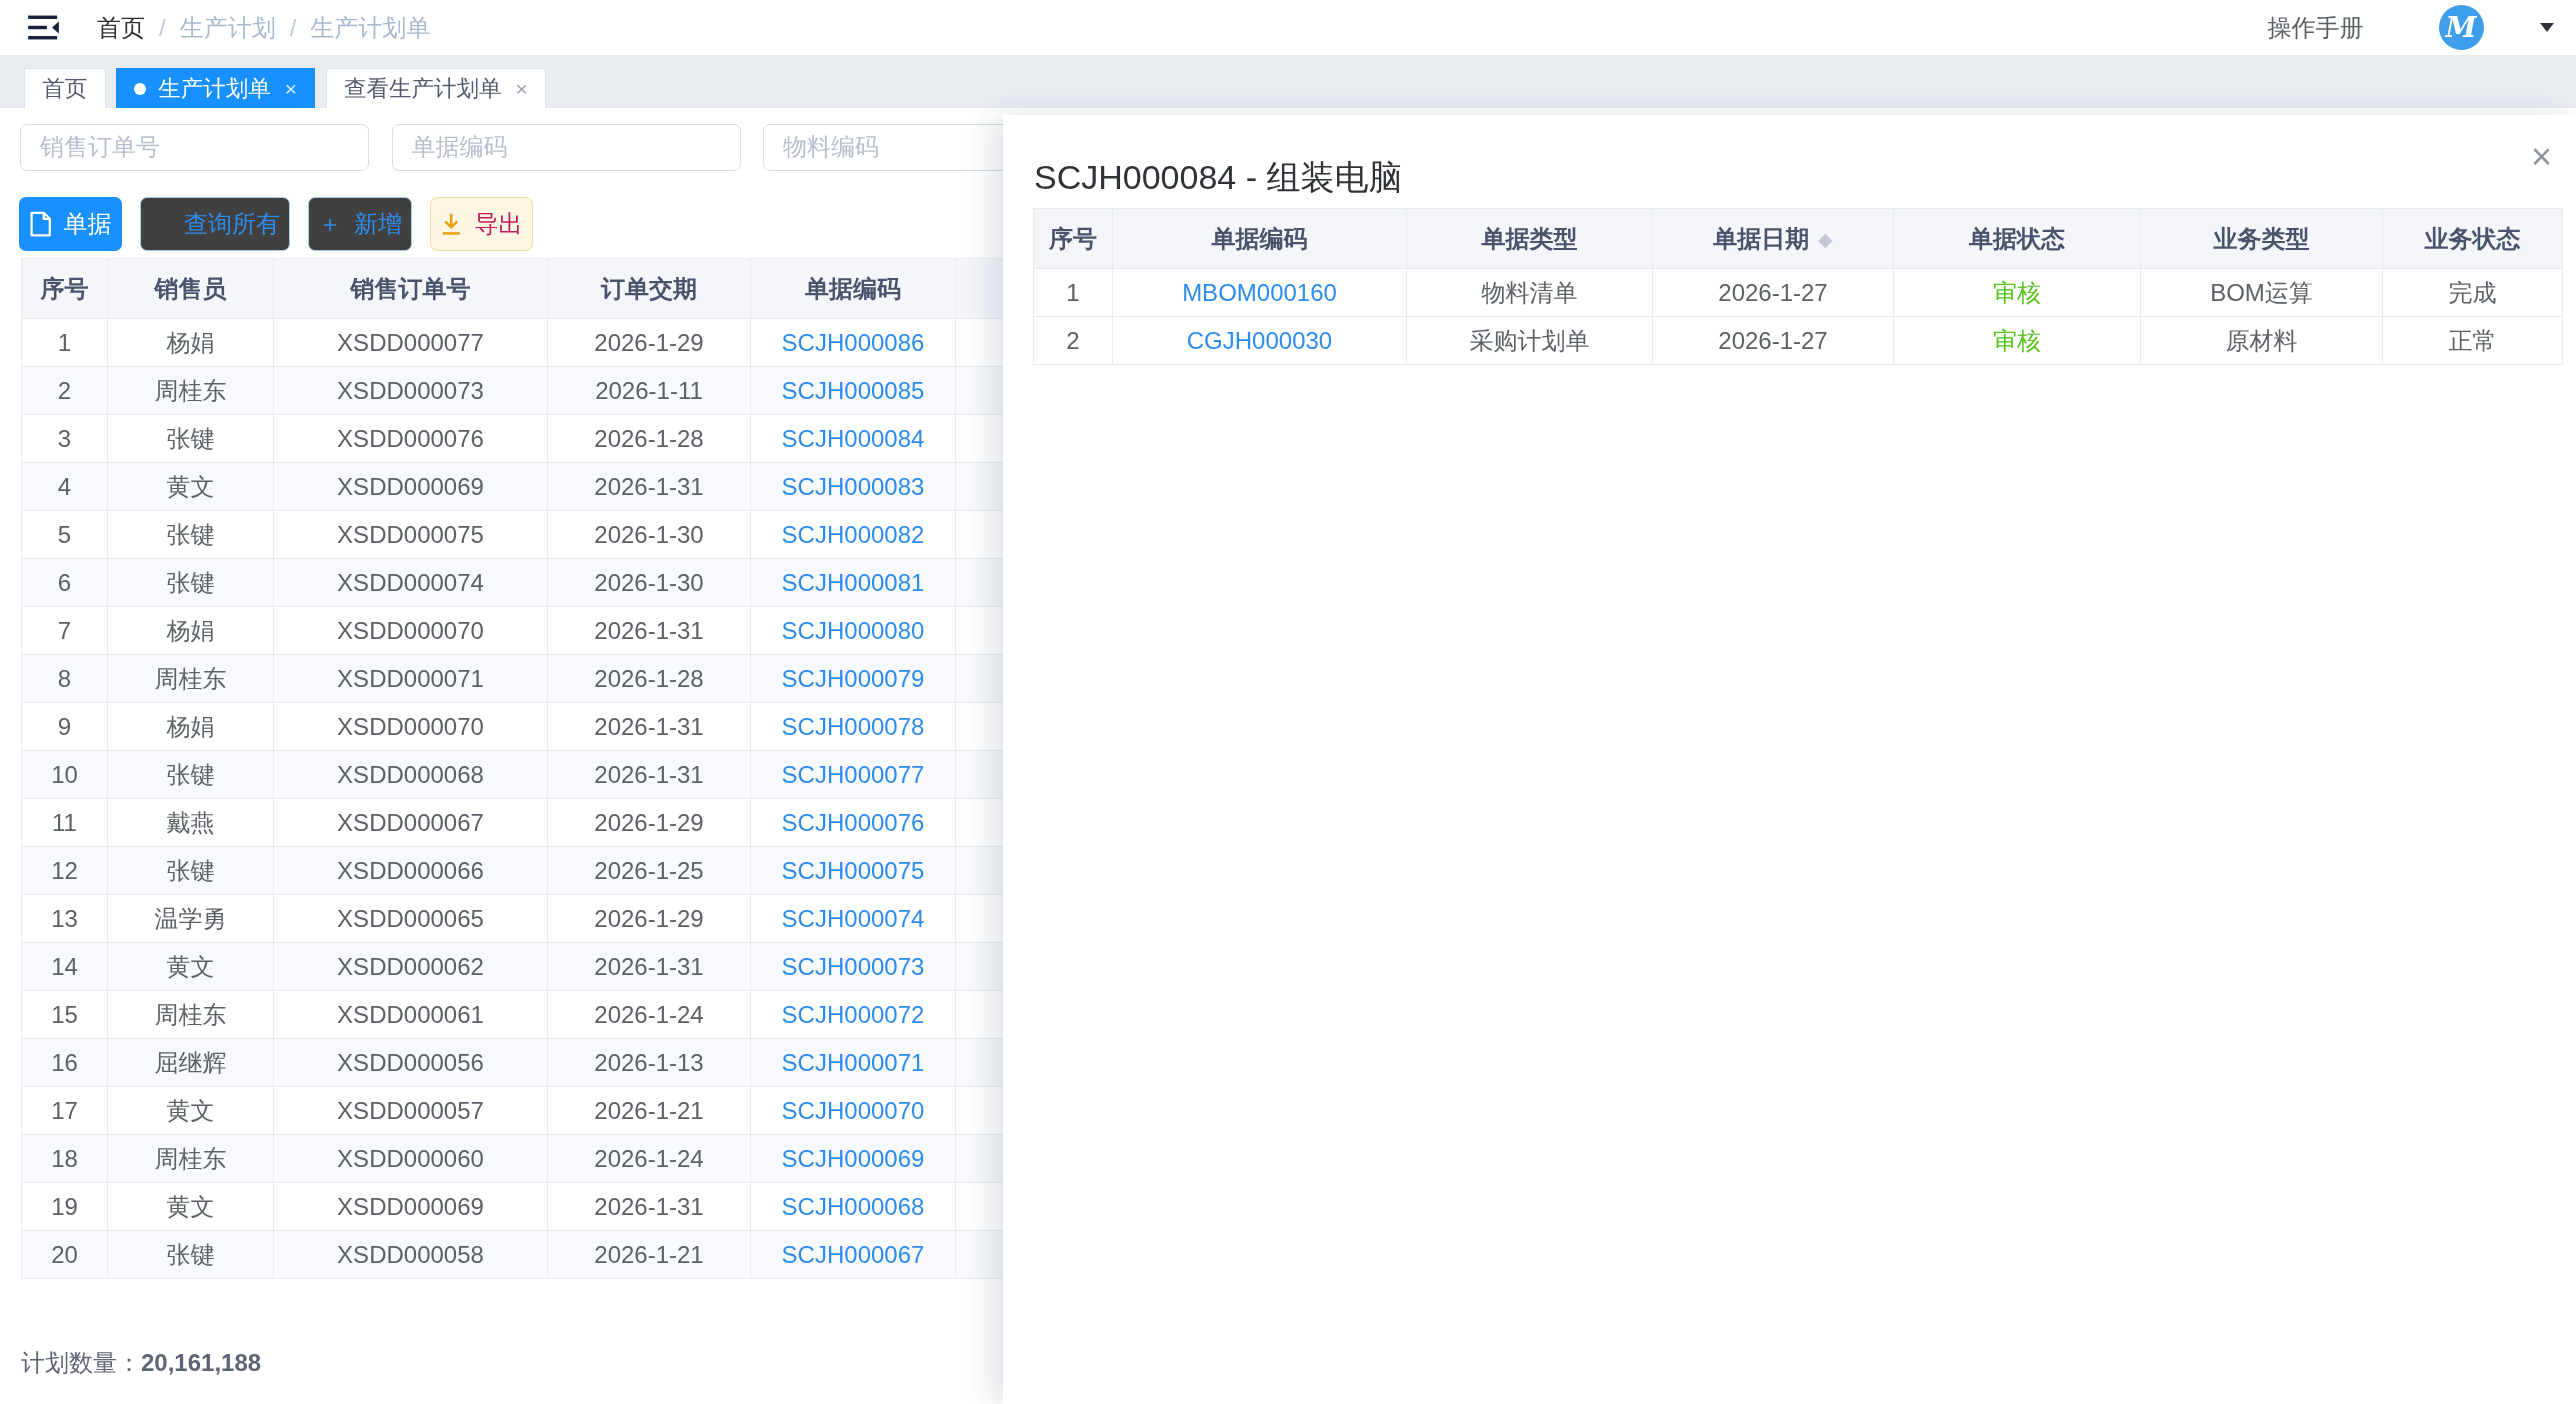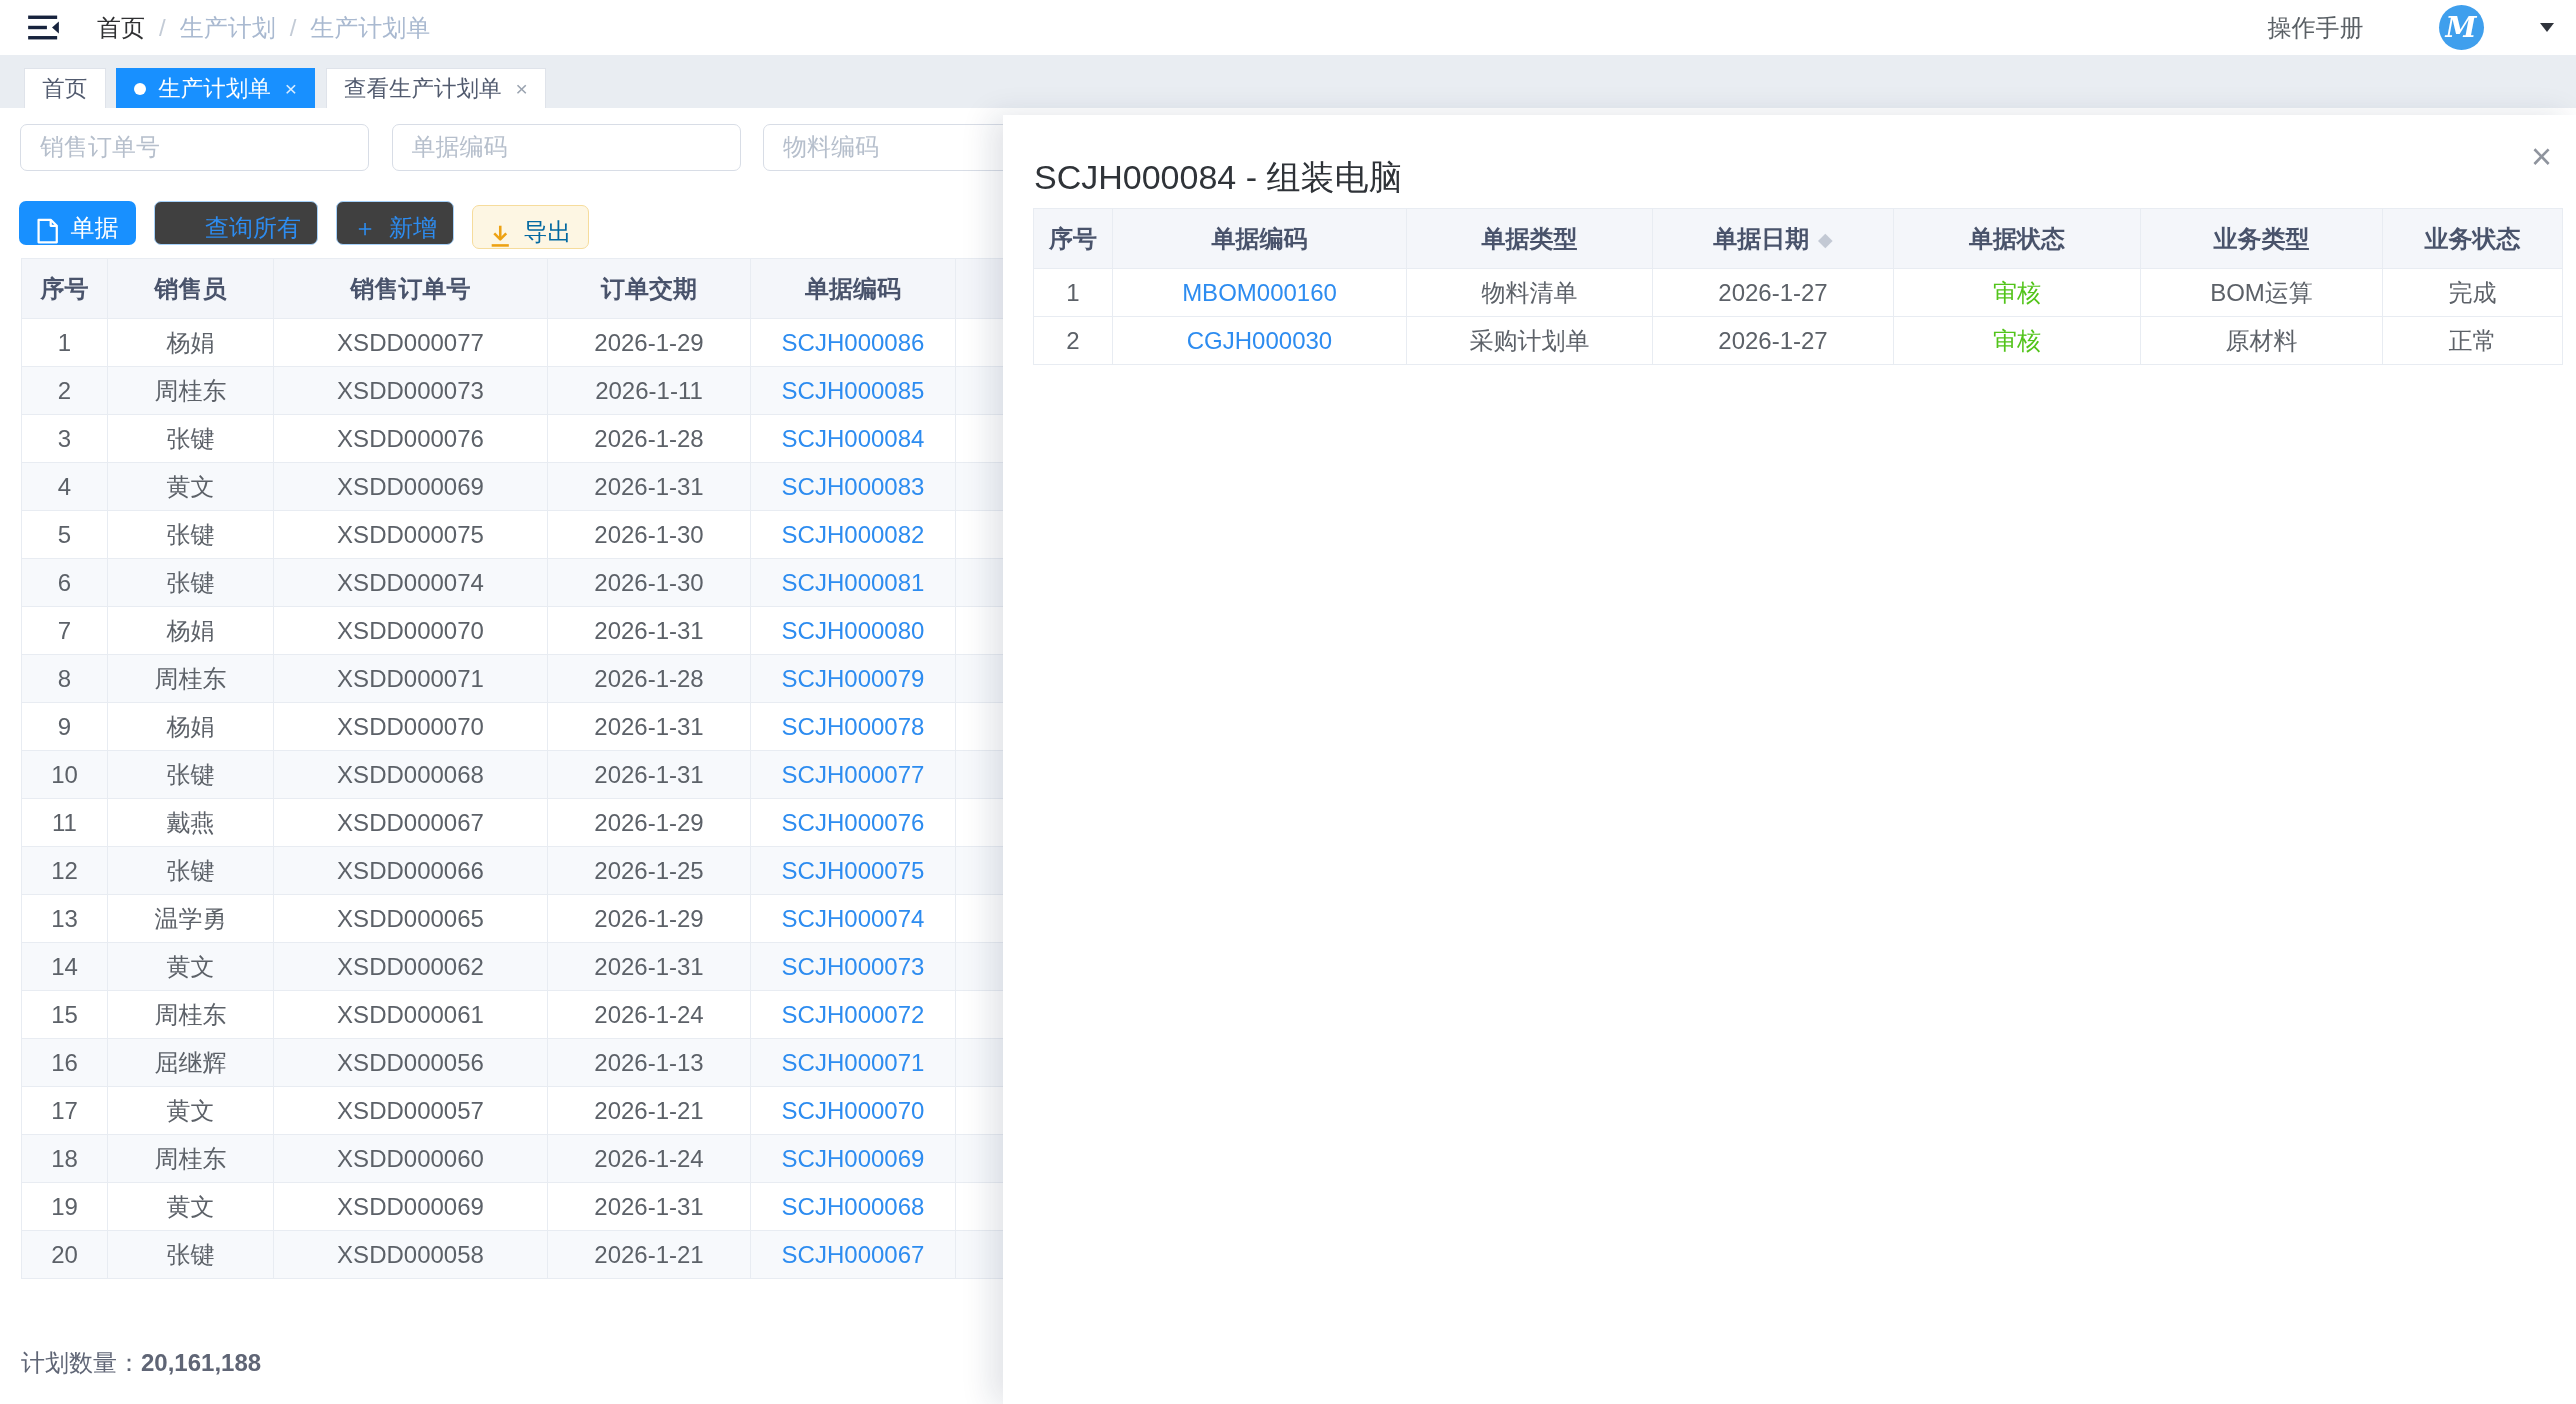--- a/index.html
+++ b/index.html
@@ -30,24 +30,24 @@
   .tab.active .tab-close { color:#d8ecff; }
 
   
   .content { position:absolute; top:108px; left:0; right:0; bottom:0; background:#fff; }
   .filters { position:absolute; top:15.6px; left:20px; display:flex; gap:22.5px; }
   .filters input { width:349px; height:47px; border:1.7px solid #d8dde6; border-radius:7px; padding:0 19px; font-size:24px; color:#333;
                    font-family:"Liberation Sans","DejaVu Sans",sans-serif; outline:none; background:#fff; }
   .filters input::placeholder { color:#b6bfcc; }
 
   .toolbar { position:absolute; top:89px; left:19px; display:flex; align-items:center; gap:18px; }
-  .btn { height:44px; display:flex; align-items:flex-end; justify-content:center; border-radius:7px; font-size:24px; padding:0 16px; cursor:pointer; border:1.7px solid transparent; }
+  .btn { height:54px; display:flex; align-items:center; justify-content:center; border-radius:7px; font-size:24px; padding:0 9px; cursor:pointer; border:1.7px solid transparent; }
   .btn-primary { background:#1890ff; color:#fff; }
   .btn-light { background:#404040; border-color:#a5d1fa; color:#2d8cf0; }
-  .btn-warn { background:#fdf6e3; border-color:#f6dc9c; color:#0369a1;margin-top:8px; }
+  .btn-warn { background:#fdf6e3; border-color:#f6dc9c; color:#be185d; }
   .btn .bicon { margin-right:12px; display:inline-flex; align-items:center; }
 
   .grid-icon { width:22.5px; height:22.5px; display:grid; grid-template-columns:9.5px 9.5px; grid-template-rows:9.5px 9.5px; gap:3.5px; }
   .grid-icon i { background:#2d8cf0; display:block; }
 
   
   table { border-collapse:collapse; table-layout:fixed; background:#fff; }
   th, td { border:0.9px solid #e8ecf2; text-align:center; font-size:24px; overflow:hidden; white-space:nowrap; }
   th { height:60px; background:#f4f6fa; color:#49536b; font-weight:600; }
   td { height:48px; color:#5c6168; }

